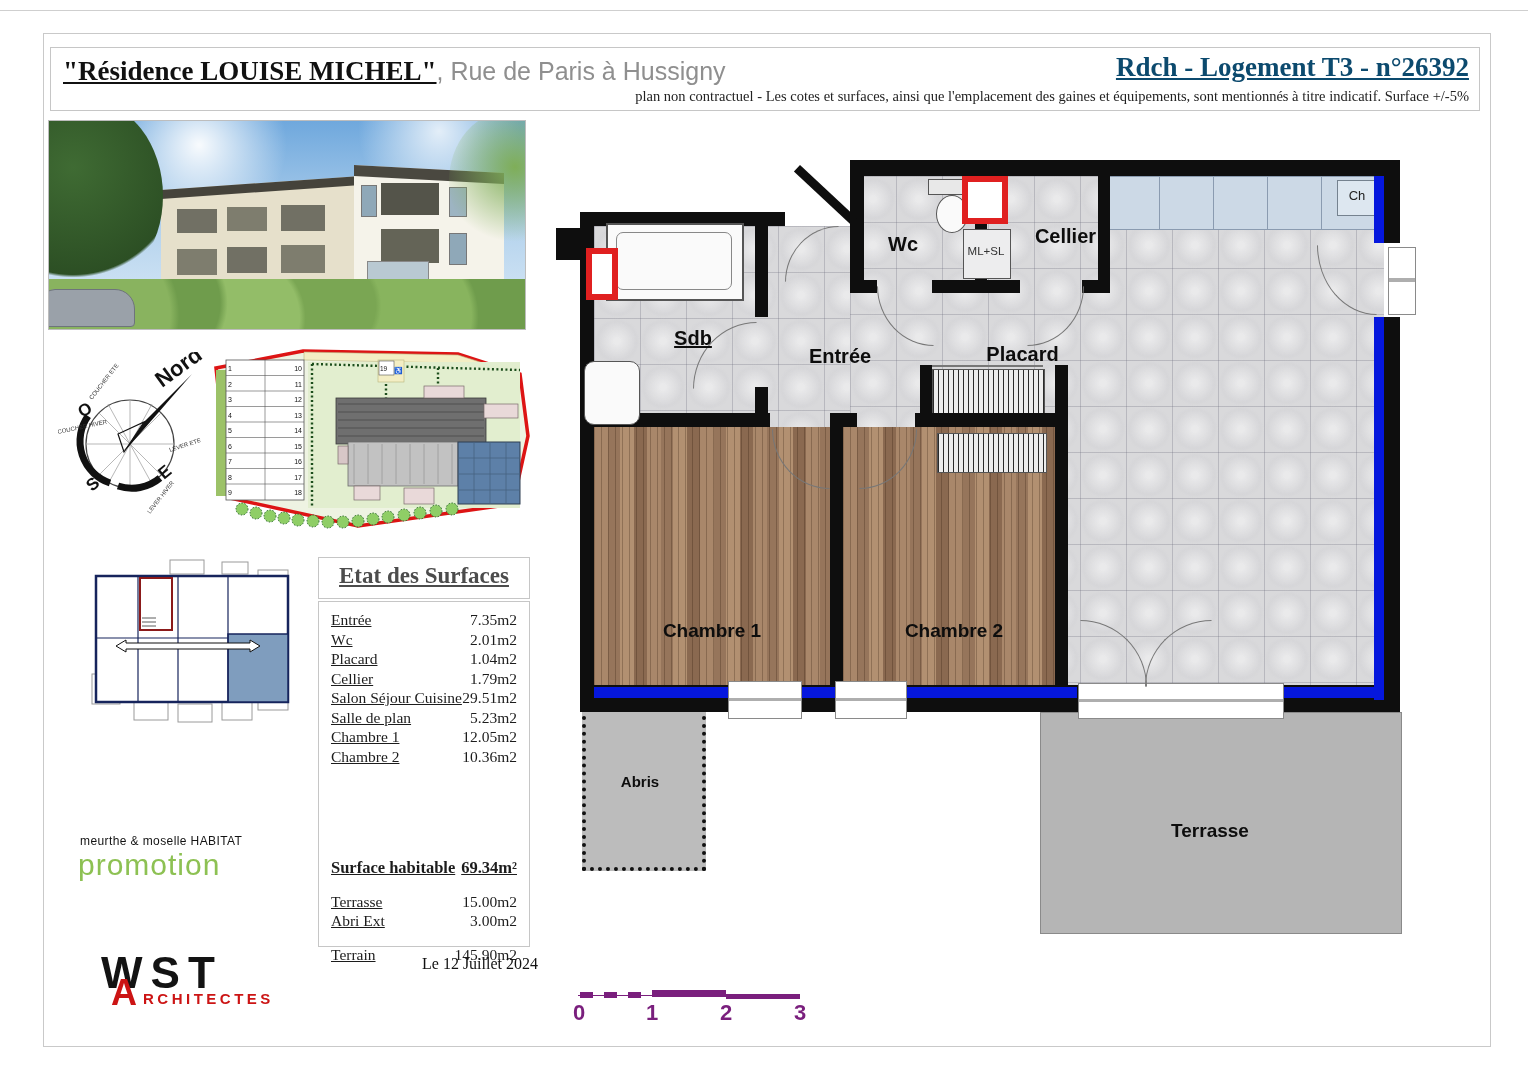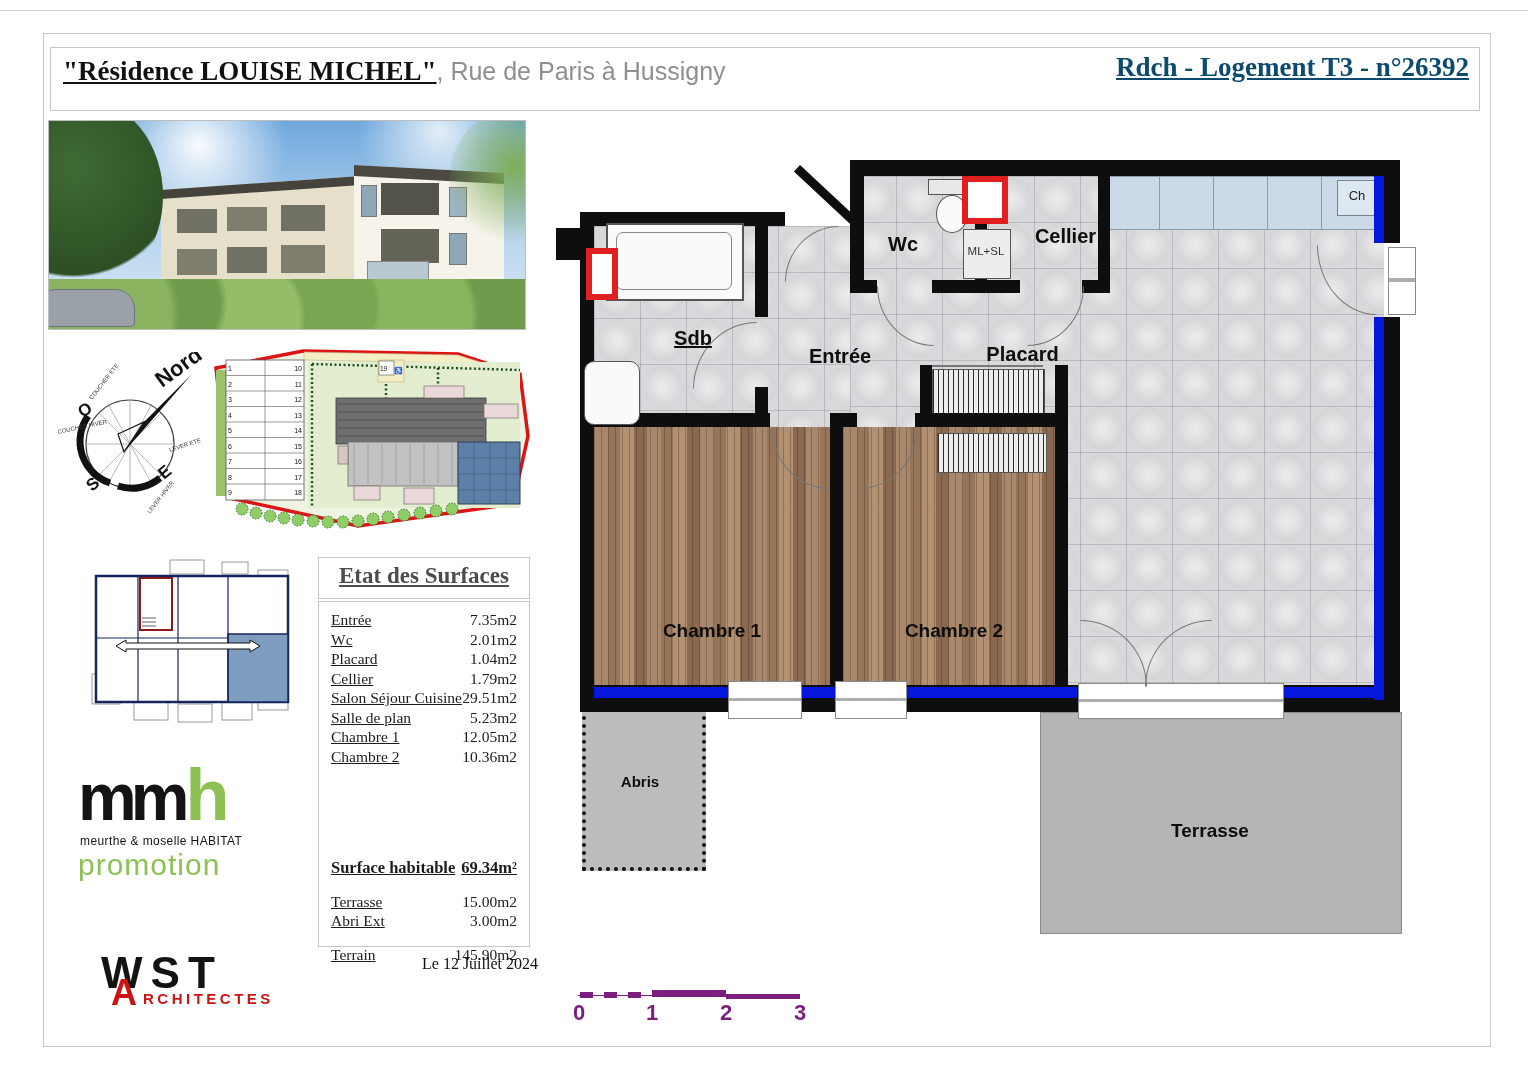--- a/index.html
+++ b/index.html
@@ -39,20 +39,21 @@
 <div id="sheet">
 
   <div class="abs" style="left:0;top:10px;width:1528px;height:0;border-top:1px solid #cfcfcf;"></div>
   <div class="abs" style="left:43px;top:33px;width:1446px;height:1012px;border:1px solid #c9c9c9;"></div>
 
   <div class="frame" style="left:50px;top:47px;width:1428px;height:62px;">
     <div class="abs serif" style="left:12px;top:8px;font-size:27px;font-weight:bold;color:#111;white-space:nowrap;">
       <span style="text-decoration:underline;">"Résidence LOUISE MICHEL"</span><span style="font-family:'Liberation Sans',sans-serif;color:#8f8f8f;font-weight:normal;font-size:25px;">, Rue de Paris à Hussigny</span>
     </div>
     <div class="abs serif" style="right:10px;top:4px;font-size:27px;font-weight:bold;color:#0c4a6e;text-decoration:underline;">Rdch - Logement T3 - n°26392</div>
+    <div class="abs serif" style="right:10px;top:40px;font-size:14.5px;color:#222;">plan non contractuel - Les cotes et surfaces, ainsi que l'emplacement des gaines et équipements, sont mentionnés à titre indicatif. Surface +/-5%</div>
   </div>
 
   <div class="abs" style="left:48px;top:120px;width:476px;height:208px;border:1px solid #bdbdbd;overflow:hidden;
               background:linear-gradient(#6fa8dd,#b8d5ee 55%,#dcebf7);">
     <div class="abs" style="left:40px;top:-40px;width:220px;height:160px;
          background:radial-gradient(circle at 50% 40%,rgba(255,255,255,.95),rgba(255,255,255,0) 60%);"></div>
     <div class="abs" style="left:290px;top:-50px;width:200px;height:150px;
          background:radial-gradient(circle at 50% 40%,rgba(255,255,255,.8),rgba(255,255,255,0) 60%);"></div>
     <div class="abs" style="left:112px;top:62px;width:200px;height:118px;background:#e6e0cb;
                 border-top:9px solid #45433b;transform:skewY(-4deg);"></div>
@@ -294,23 +295,20 @@
           <span>3.00m2</span>
         </div>
       <div class="row" style="margin-top:14px;">
           <span class="rl">Terrain</span>
           <span>145.90m2</span>
         </div>
     </div>
   </div>
 
   <div class="abs" style="left:78px;top:762px;width:215px;height:140px;">
-    <div style="position:absolute;left:0;top:-8px;white-space:nowrap;">
-      <span style="font-size:66px;font-weight:900;letter-spacing:-6px;color:#131313;">mm</span><span style="font-size:72px;font-weight:900;color:#8dc153;margin-left:2px;">h</span>
-    </div>
     <div style="position:absolute;left:2px;top:72px;font-size:12px;color:#131313;letter-spacing:.4px;">meurthe &amp; moselle HABITAT</div>
     <div style="position:absolute;left:0px;top:86px;font-size:30px;color:#8dc153;letter-spacing:1px;">promotion</div>
   </div>
 
   <div class="abs" style="left:95px;top:948px;width:190px;height:82px;">
     <div style="position:absolute;left:6px;top:0;font-size:44px;font-weight:900;letter-spacing:8px;color:#131313;">WST</div>
     <div style="position:absolute;left:16px;top:24px;font-size:36px;font-weight:900;color:#cc1414;">A</div>
     <div style="position:absolute;left:48px;top:42px;font-size:15px;font-weight:bold;letter-spacing:3.5px;color:#cc1414;">RCHITECTES</div>
   </div>
 

